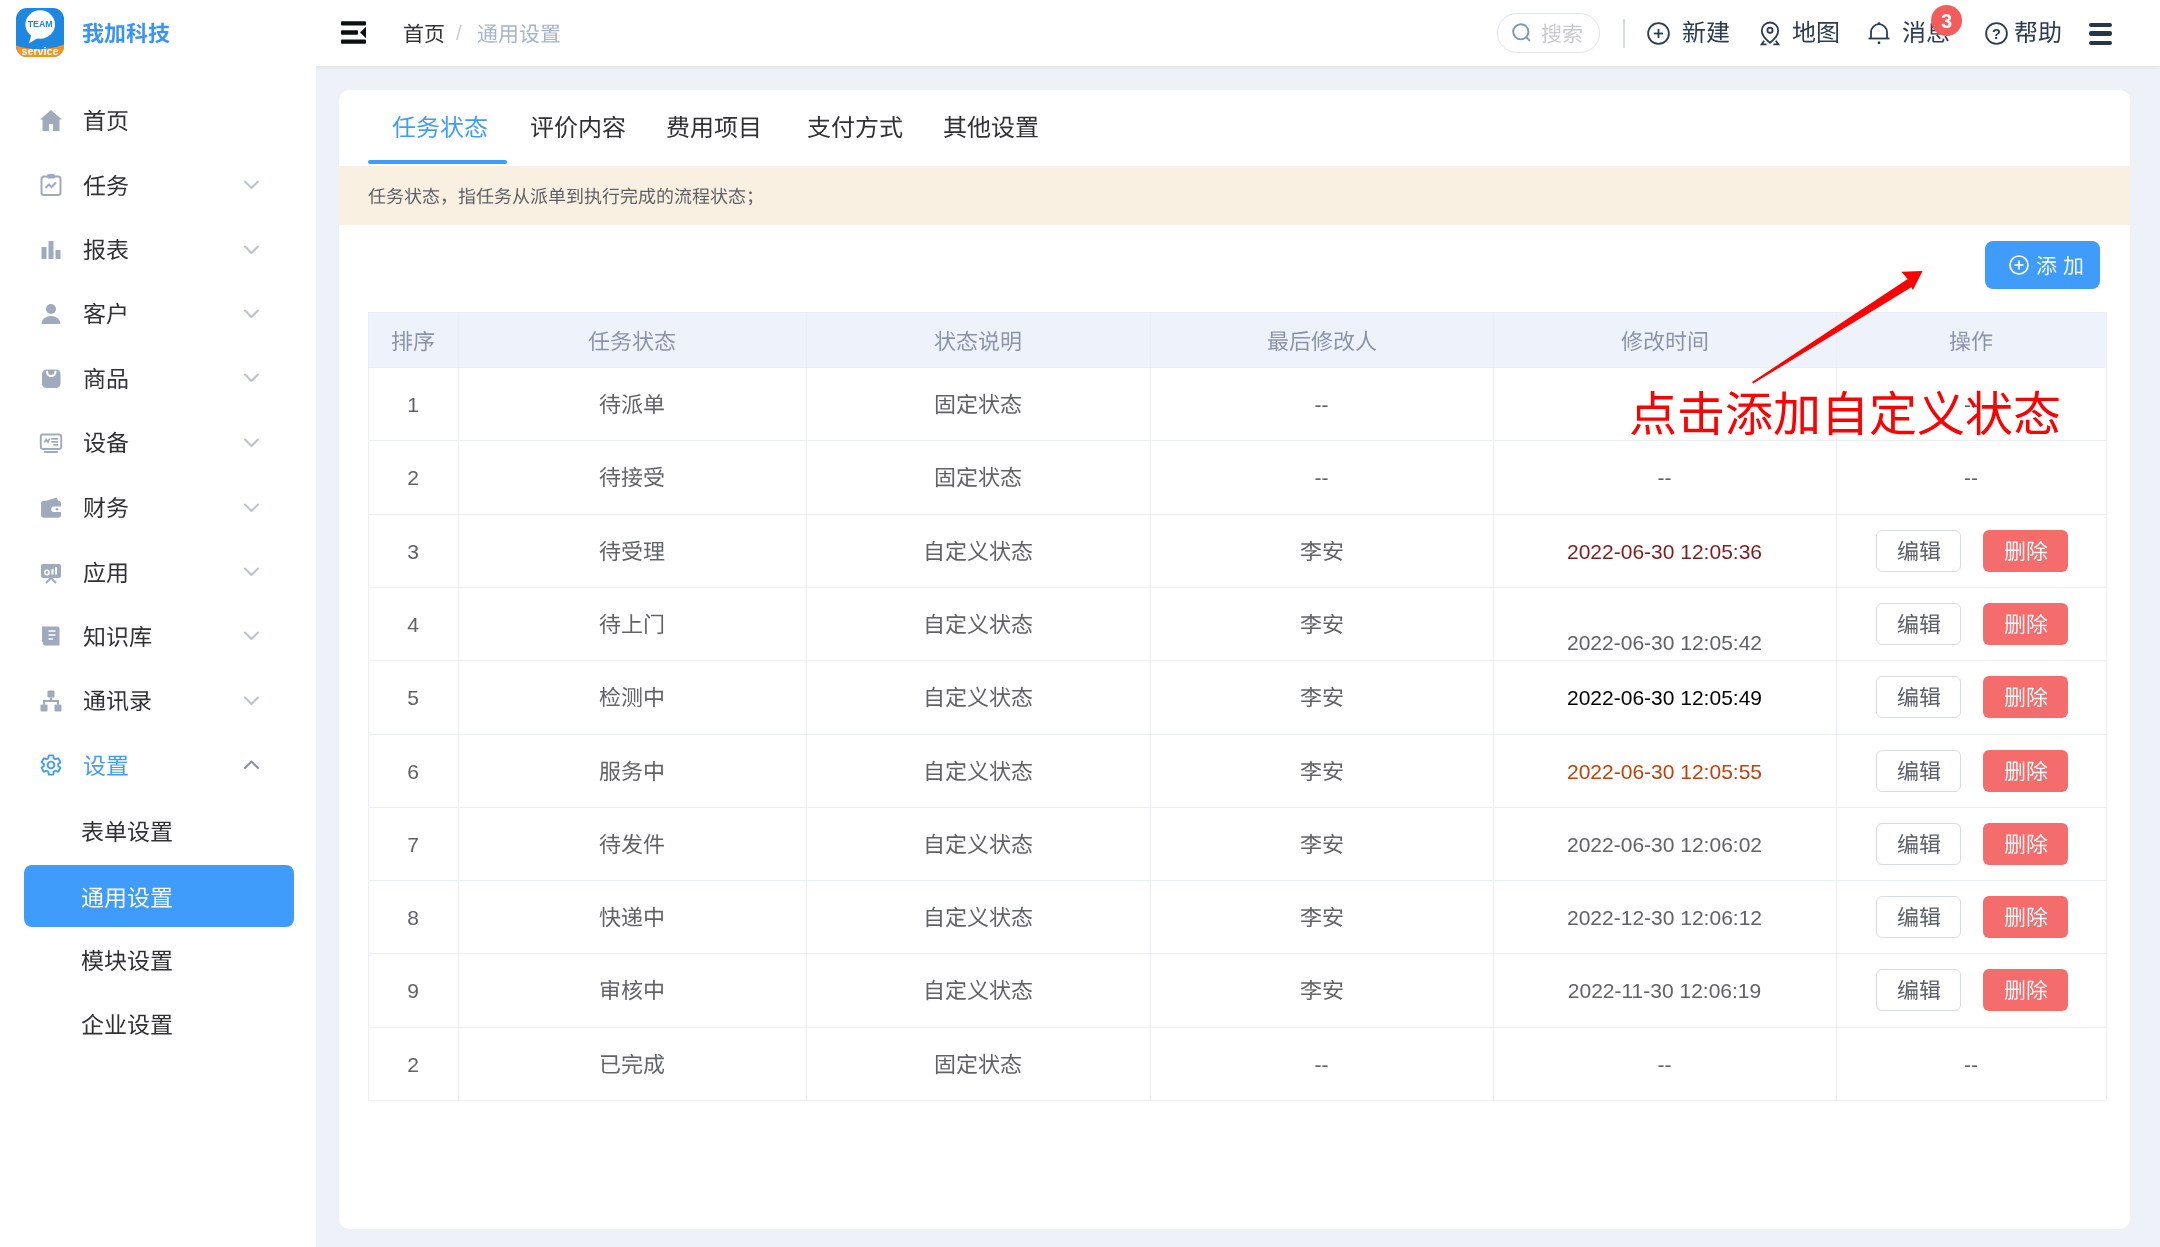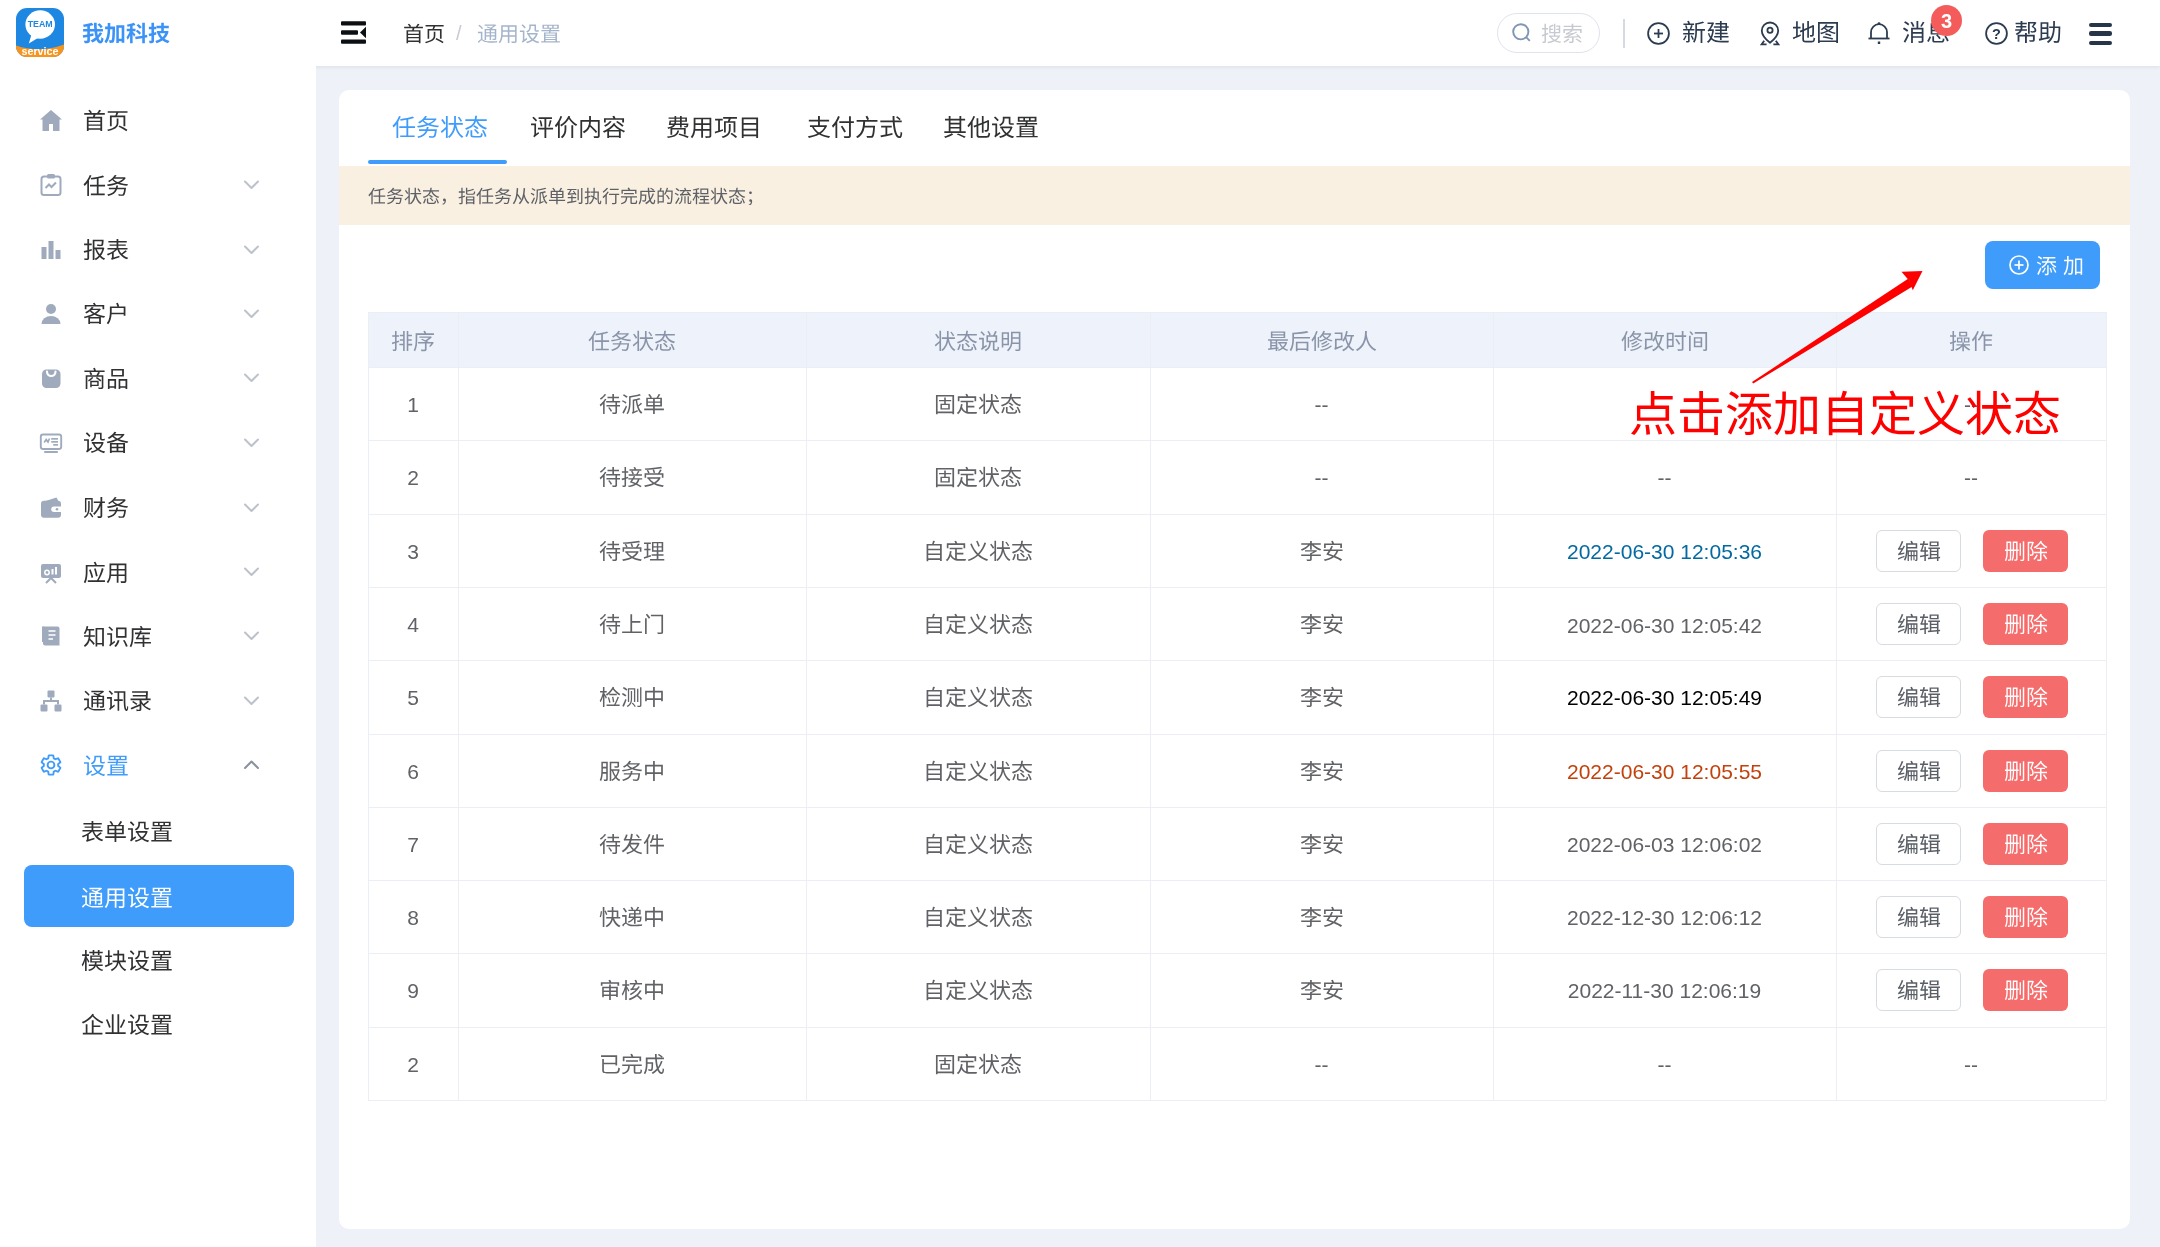--- a/index.html
+++ b/index.html
@@ -531,21 +531,21 @@
       <use href="#R81ea" x="0"></use>
       <use href="#R5b9a" x="1000"></use>
       <use href="#R4e49" x="2000"></use>
       <use href="#R72b6" x="3000"></use>
       <use href="#R6001" x="4000"></use>
     </svg>
     <svg style="position:absolute;left:1299.5px;top:539.5px;" width="44.0" height="22" viewBox="0 -880 2000 1000" fill="#606266">
       <use href="#R674e" x="0"></use>
       <use href="#R5b89" x="1000"></use>
     </svg>
-    <div style="position:absolute;left:1664.5px;transform:translateX(-50%);top:550.5px;transform:translate(-50%,-50%);font:400 21px 'Liberation Sans', sans-serif;color:#0369a1;letter-spacing:0px;white-space:nowrap;line-height:1">2022-06-30 12:05:36</div>
+    <div style="position:absolute;left:1664.5px;transform:translateX(-50%);top:550.5px;transform:translate(-50%,-50%);font:400 21px 'Liberation Sans', sans-serif;color:#7f1d1d;letter-spacing:0px;white-space:nowrap;line-height:1">2022-06-30 12:05:36</div>
     <div class="abs" style="left:1876px;top:529.5px;width:85px;height:42px;border:1px solid #d7dbe2;border-radius:6px;background:#fff"></div>
     <svg style="position:absolute;left:1896.5px;top:539.5px;" width="44.0" height="22" viewBox="0 -880 2000 1000" fill="#5a5e66">
       <use href="#R7f16" x="0"></use>
       <use href="#R8f91" x="1000"></use>
     </svg>
     <div class="abs" style="left:1983px;top:529.5px;width:85px;height:42px;border-radius:6px;background:#f56c6c"></div>
     <svg style="position:absolute;left:2003.5px;top:539.5px;" width="44.0" height="22" viewBox="0 -880 2000 1000" fill="#ffffff">
       <use href="#R5220" x="0"></use>
       <use href="#R9664" x="1000"></use>
     </svg>
@@ -559,21 +559,21 @@
       <use href="#R81ea" x="0"></use>
       <use href="#R5b9a" x="1000"></use>
       <use href="#R4e49" x="2000"></use>
       <use href="#R72b6" x="3000"></use>
       <use href="#R6001" x="4000"></use>
     </svg>
     <svg style="position:absolute;left:1299.5px;top:612.5px;" width="44.0" height="22" viewBox="0 -880 2000 1000" fill="#606266">
       <use href="#R674e" x="0"></use>
       <use href="#R5b89" x="1000"></use>
     </svg>
-    <div style="position:absolute;left:1664.5px;transform:translateX(-50%);top:625px;transform:translate(-50%,-50%);font:400 21px 'Liberation Sans', sans-serif;color:#606266;letter-spacing:0px;white-space:nowrap;line-height:1">2022-06-30 12:05:42</div>
+    <div style="position:absolute;left:1664.5px;transform:translateX(-50%);top:642px;transform:translate(-50%,-50%);font:400 21px 'Liberation Sans', sans-serif;color:#606266;letter-spacing:0px;white-space:nowrap;line-height:1">2022-06-30 12:05:42</div>
     <div class="abs" style="left:1876px;top:602.5px;width:85px;height:42px;border:1px solid #d7dbe2;border-radius:6px;background:#fff"></div>
     <svg style="position:absolute;left:1896.5px;top:612.5px;" width="44.0" height="22" viewBox="0 -880 2000 1000" fill="#5a5e66">
       <use href="#R7f16" x="0"></use>
       <use href="#R8f91" x="1000"></use>
     </svg>
     <div class="abs" style="left:1983px;top:602.5px;width:85px;height:42px;border-radius:6px;background:#f56c6c"></div>
     <svg style="position:absolute;left:2003.5px;top:612.5px;" width="44.0" height="22" viewBox="0 -880 2000 1000" fill="#ffffff">
       <use href="#R5220" x="0"></use>
       <use href="#R9664" x="1000"></use>
     </svg>
@@ -643,21 +643,21 @@
       <use href="#R81ea" x="0"></use>
       <use href="#R5b9a" x="1000"></use>
       <use href="#R4e49" x="2000"></use>
       <use href="#R72b6" x="3000"></use>
       <use href="#R6001" x="4000"></use>
     </svg>
     <svg style="position:absolute;left:1299.5px;top:832.5px;" width="44.0" height="22" viewBox="0 -880 2000 1000" fill="#606266">
       <use href="#R674e" x="0"></use>
       <use href="#R5b89" x="1000"></use>
     </svg>
-    <div style="position:absolute;left:1664.5px;transform:translateX(-50%);top:843.5px;transform:translate(-50%,-50%);font:400 21px 'Liberation Sans', sans-serif;color:#606266;letter-spacing:0px;white-space:nowrap;line-height:1">2022-06-03 12:06:02</div>
+    <div style="position:absolute;left:1664.5px;transform:translateX(-50%);top:843.5px;transform:translate(-50%,-50%);font:400 21px 'Liberation Sans', sans-serif;color:#606266;letter-spacing:0px;white-space:nowrap;line-height:1">2022-06-30 12:06:02</div>
     <div class="abs" style="left:1876px;top:822.5px;width:85px;height:42px;border:1px solid #d7dbe2;border-radius:6px;background:#fff"></div>
     <svg style="position:absolute;left:1896.5px;top:832.5px;" width="44.0" height="22" viewBox="0 -880 2000 1000" fill="#5a5e66">
       <use href="#R7f16" x="0"></use>
       <use href="#R8f91" x="1000"></use>
     </svg>
     <div class="abs" style="left:1983px;top:822.5px;width:85px;height:42px;border-radius:6px;background:#f56c6c"></div>
     <svg style="position:absolute;left:2003.5px;top:832.5px;" width="44.0" height="22" viewBox="0 -880 2000 1000" fill="#ffffff">
       <use href="#R5220" x="0"></use>
       <use href="#R9664" x="1000"></use>
     </svg>

